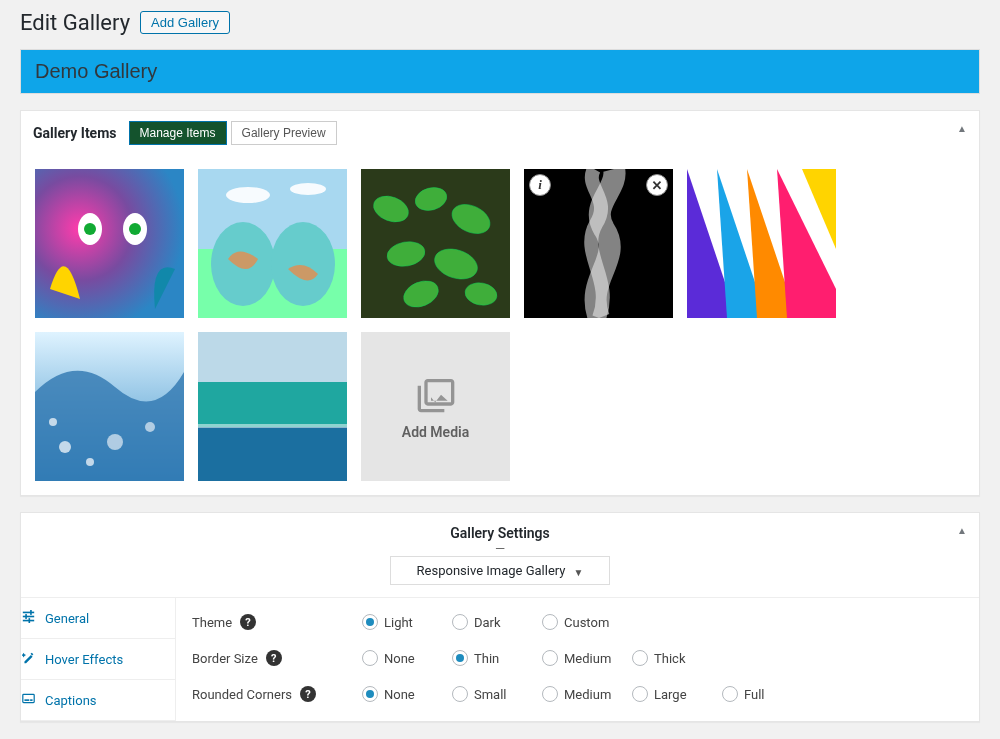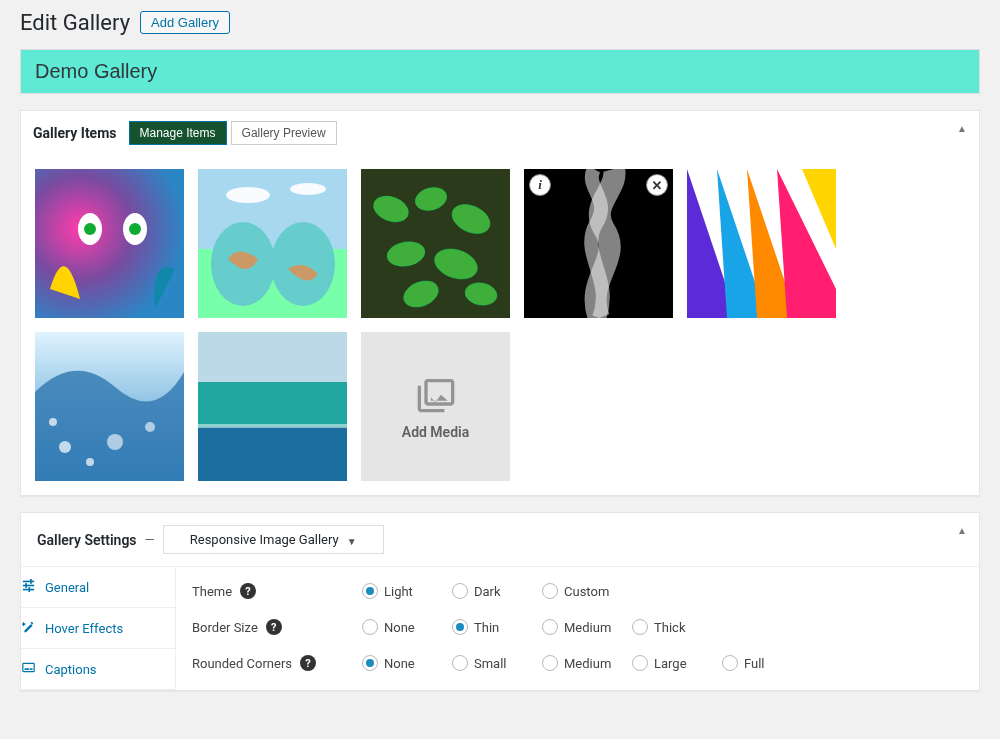--- a/index.html
+++ b/index.html
@@ -31,21 +31,21 @@
     background: #f7f7f7;
     padding: 3px 10px;
     border-radius: 3px;
     cursor: pointer;
   }
   .title-input {
     width: 100%;
     font-size: 20px;
     padding: 10px 14px;
     border: 1px solid #ddd;
-    background: #5eead4;
+    background: #0ea5e9;
     color: #32373c;
     margin-bottom: 16px;
   }
   .panel {
     background: #fff;
     border: 1px solid #e5e5e5;
     box-shadow: 0 1px 1px rgba(0,0,0,.04);
     margin-bottom: 16px;
   }
   .panel-header {
@@ -125,20 +125,21 @@
     font-size: 14px;
     gap: 10px;
   }
   .add-tile svg { opacity: .6; }
   .settings-header {
     display: flex;
     align-items: center;
     padding: 12px 16px;
     border-bottom: 1px solid #eee;
     position: relative;
+    flex-direction: column;
   }
   .settings-header h3 {
     font-size: 14px;
     font-weight: 600;
   }
   .settings-header .dash { margin: 0 8px; color: #666; }
   .select-box {
     border: 1px solid #ddd;
     background: #fff;
     padding: 6px 26px;

